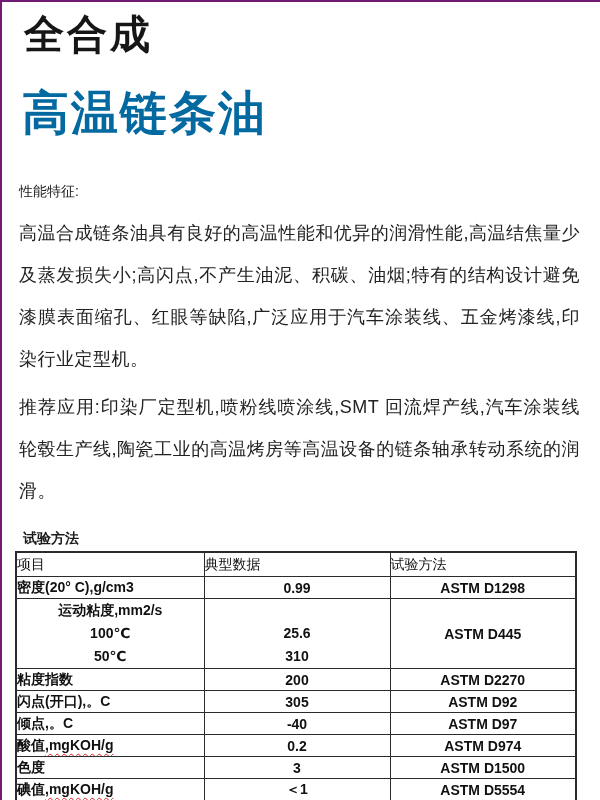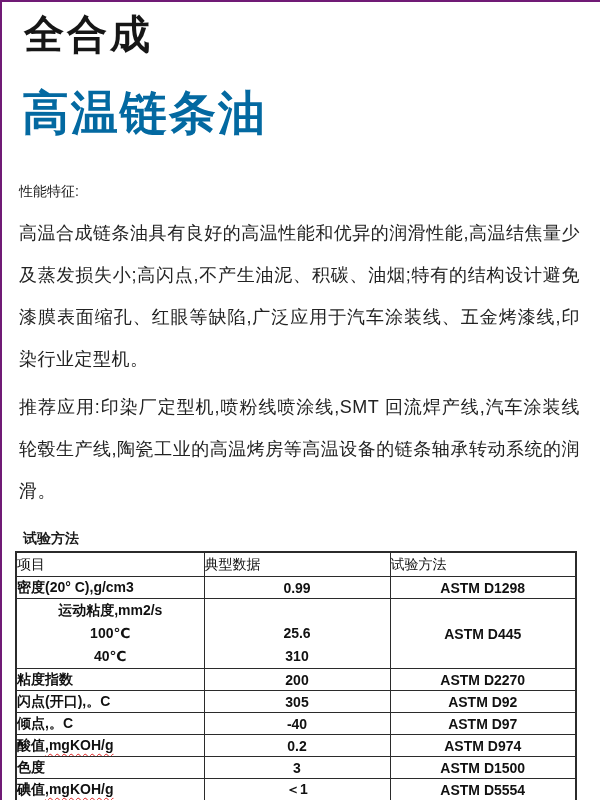--- a/index.html
+++ b/index.html
@@ -110,21 +110,21 @@
     </tr>
     <tr class="r">
       <td class="c-item">密度(20° C),g/cm3</td>
       <td class="c-val">0.99</td>
       <td class="c-method">ASTM D1298</td>
     </tr>
     <tr>
       <td class="c-item">
         <div class="tline">运动粘度,mm2/s</div>
         <div class="tline">100℃</div>
-        <div class="tline">40℃</div>
+        <div class="tline">50℃</div>
       </td>
       <td class="c-val">
         <div class="tline"></div>
         <div class="tline">25.6</div>
         <div class="tline">310</div>
       </td>
       <td class="c-method">ASTM D445</td>
     </tr>
     <tr class="r">
       <td class="c-item">粘度指数</td>

